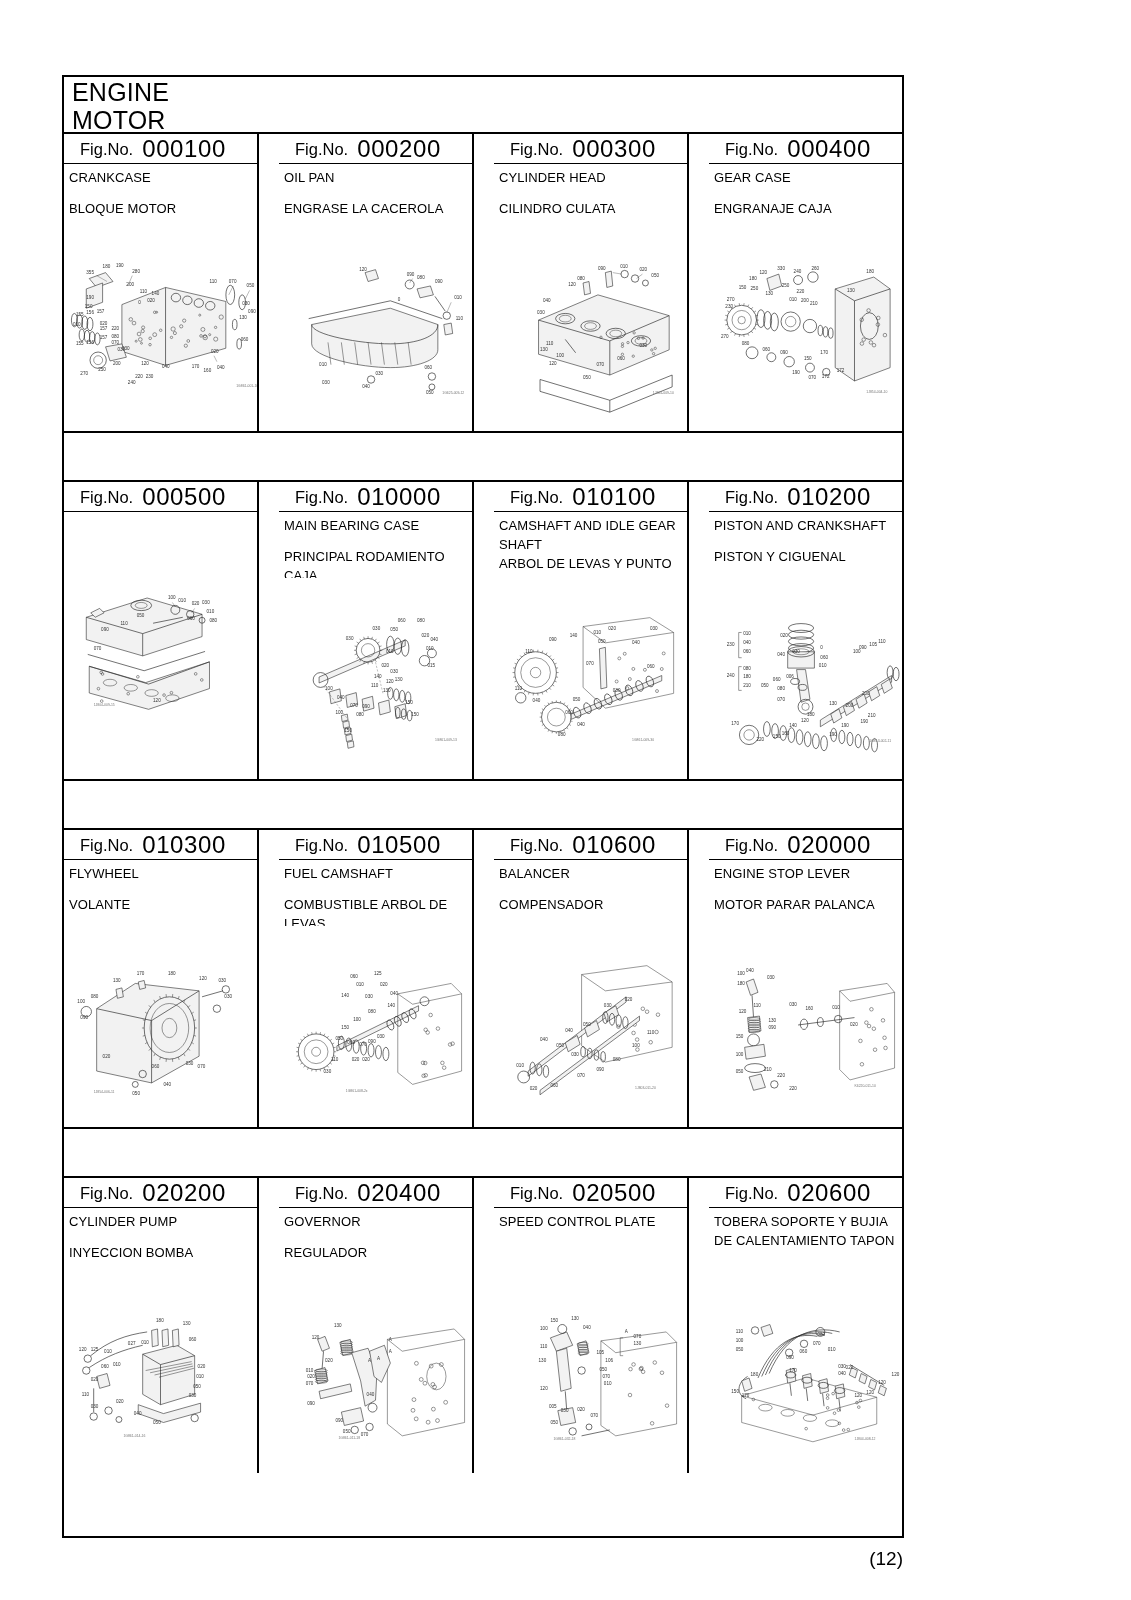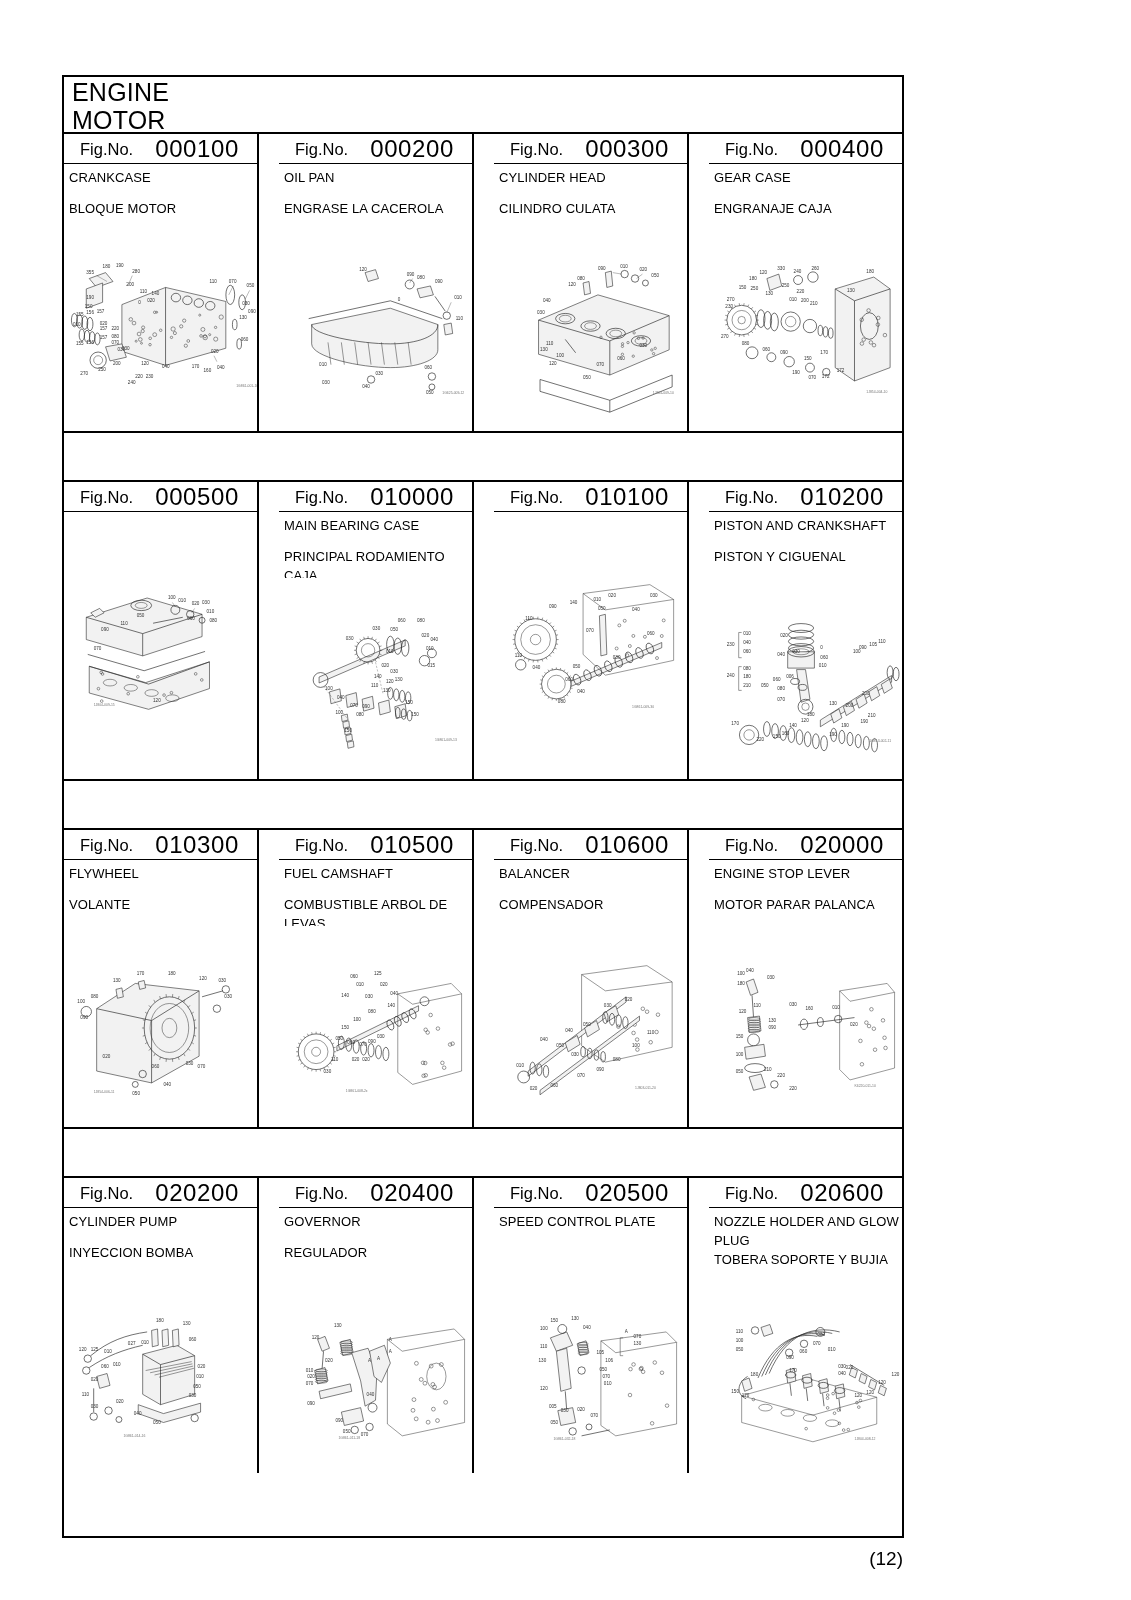--- a/index.html
+++ b/index.html
@@ -95,21 +95,21 @@
   }
   .fig-label {
     font-size: 16.5px;
     line-height: 18px;
     white-space: nowrap;
   }
   .fig-number {
     font-size: 24px;
     line-height: 26px;
     letter-spacing: 0.6px;
-    margin-left: 22px;
+    margin-left: 9px;
     white-space: nowrap;
   }
 
   .names {
     flex: 0 0 auto;
     padding: 4px 3px 0 5px;
     box-sizing: border-box;
     height: 66px;
     overflow: hidden;
   }
@@ -637,20 +637,26 @@
                 <text class="cal" x="178" y="150">150</text>
                 <text class="stamp" x="210" y="184">1G861-009-13</text>
               </svg>
             </div>
           </div>
           <div class="cell">
             <div class="fig-row">
               <span class="fig-label">Fig.No.</span>
               <span class="fig-number">010100</span>
             </div>
+            <div class="names en2">
+              <div class="name-en">CAMSHAFT AND IDLE GEAR
+SHAFT</div>
+              <div class="name-es">ARBOL DE LEVAS Y PUNTO
+MUERTO ENGRANAJE EJE</div>
+            </div>
             <div class="art">
               <svg viewBox="0 0 260 200" preserveAspectRatio="xMidYMid meet">
                 <circle class="ln" cx="56" cy="92" r="28"></circle>
                 <circle class="ln2" cx="56" cy="92" r="20"></circle>
                 <circle class="ln2" cx="56" cy="92" r="7"></circle>
                 <path class="ln2" d="M84.0 92.0 L87.0 92.0"></path>
                 <path class="ln2" d="M83.4 97.8 L86.3 98.4"></path>
                 <path class="ln2" d="M81.6 103.4 L84.3 104.6"></path>
                 <path class="ln2" d="M78.7 108.5 L81.1 110.2"></path>
                 <path class="ln2" d="M74.7 112.8 L76.7 115.0"></path>
@@ -1318,22 +1324,20 @@
                 <text class="stamp" x="80" y="190">1G861-032-18</text>
               </svg>
             </div>
           </div>
           <div class="cell">
             <div class="fig-row">
               <span class="fig-label">Fig.No.</span>
               <span class="fig-number">020600</span>
             </div>
             <div class="names en2">
-              <div class="name-en">NOZZLE HOLDER AND GLOW
-PLUG</div>
               <div class="name-es">TOBERA SOPORTE Y BUJIA
 DE CALENTAMIENTO TAPON</div>
             </div>
             <div class="art">
               <svg viewBox="0 0 260 200" preserveAspectRatio="xMidYMid meet">
                 <path class="ln2" d="M44 130 L130 106 L226 132 L226 168 L140 192 L44 166 Z"></path>
                 <path class="ln2" d="M44 130 L140 156 L226 132"></path>
                 <ellipse class="ln2" cx="76" cy="146" rx="9" ry="4.5"></ellipse>
                 <ellipse class="ln2" cx="106" cy="153" rx="9" ry="4.5"></ellipse>
                 <ellipse class="ln2" cx="136" cy="160" rx="9" ry="4.5"></ellipse>

